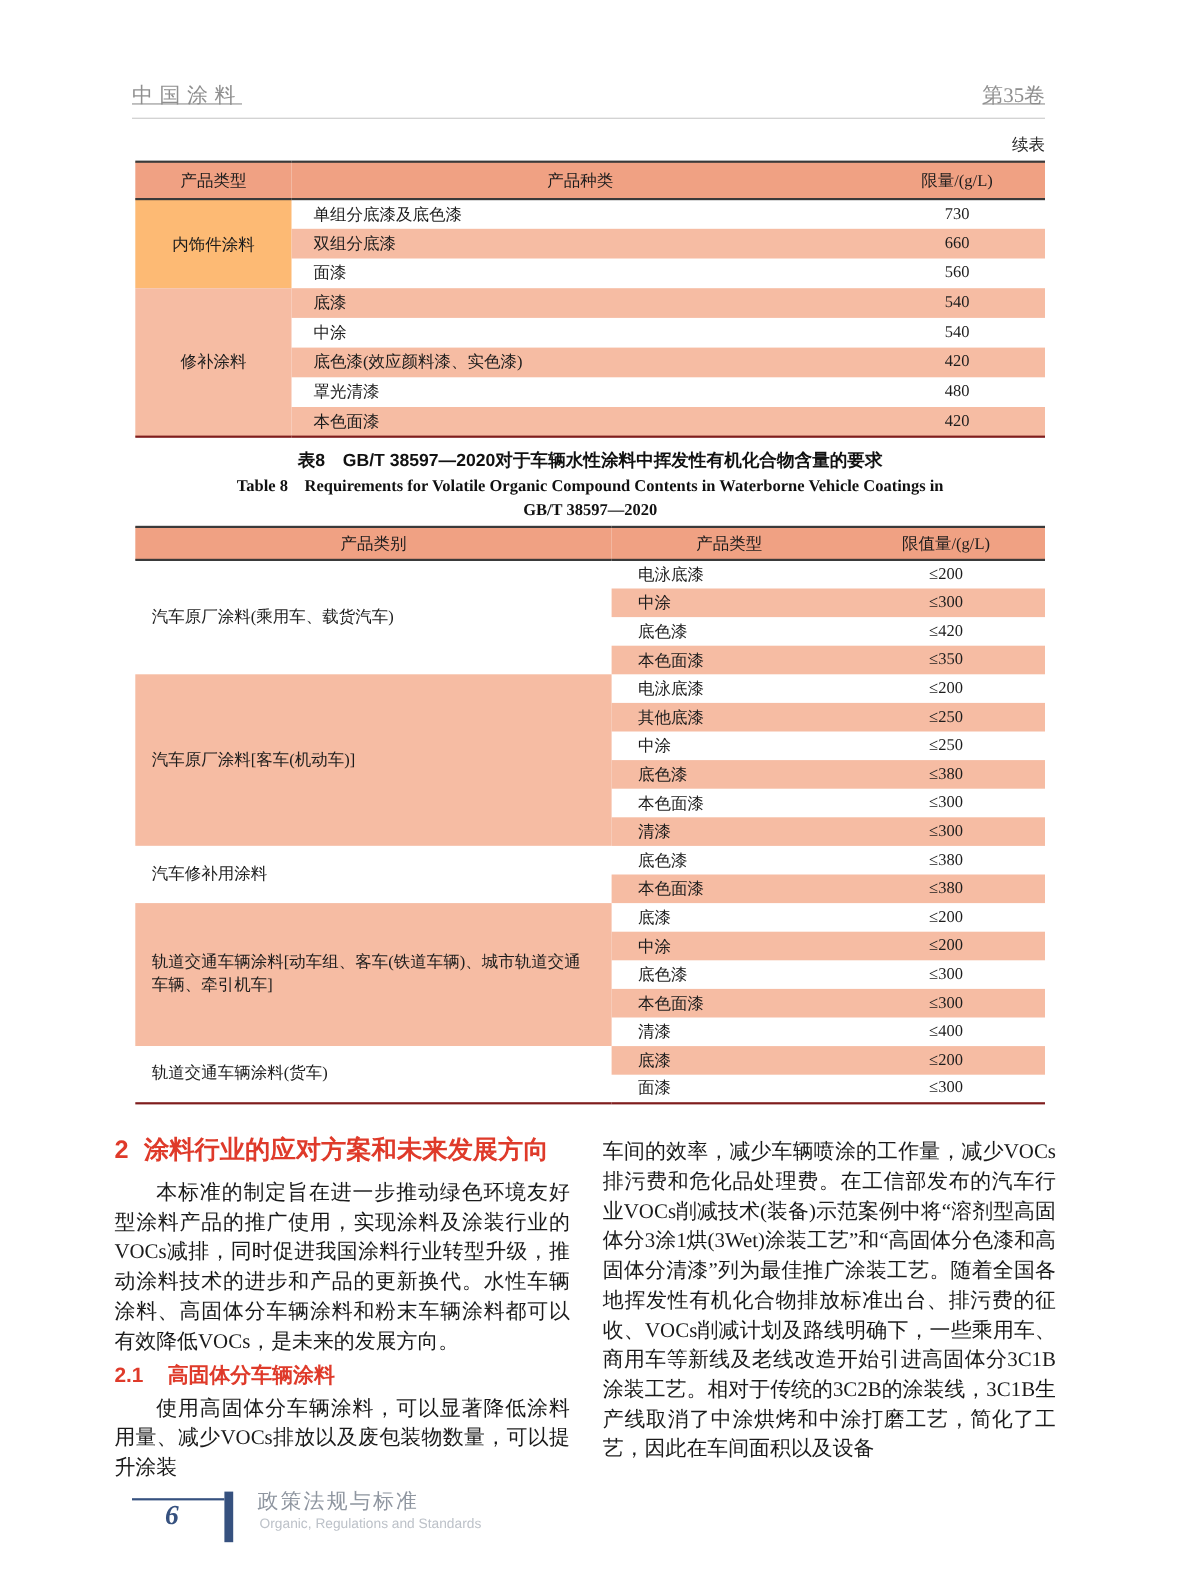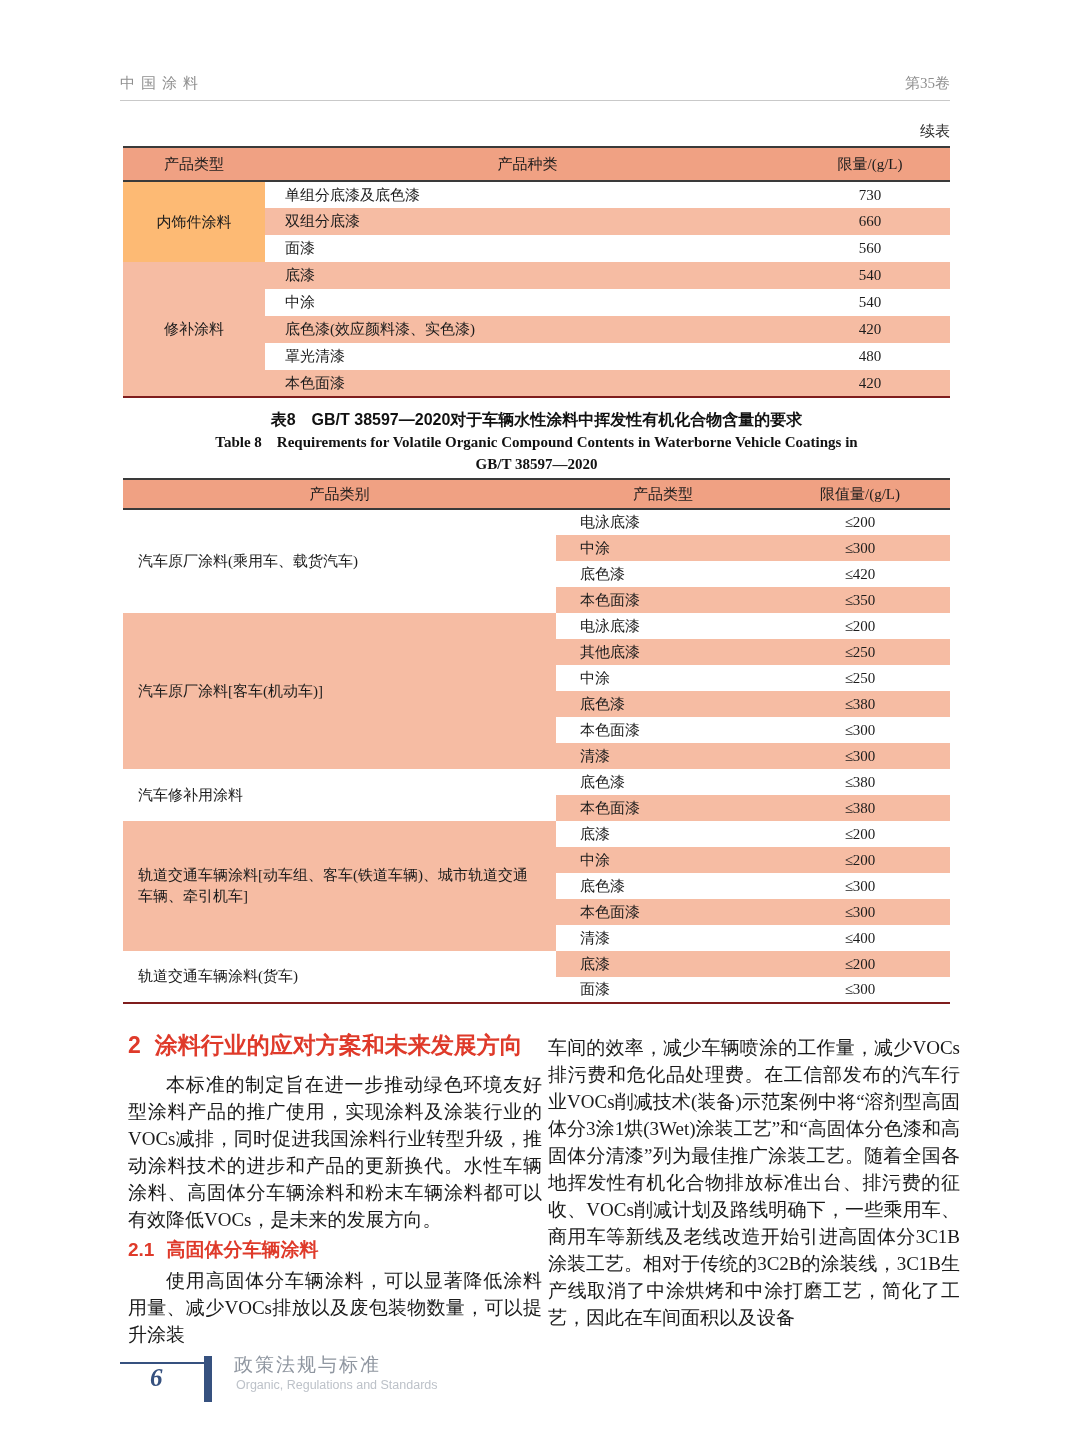--- a/index.html
+++ b/index.html
@@ -4,21 +4,21 @@
 <style>
   html,body{margin:0;padding:0;background:#ffffff;}
   .page{
     position:relative;width:1072px;height:1444px;background:#fff;overflow:hidden;
     font-family:"Liberation Serif","DejaVu Serif",serif;color:#1c1c1c;
   }
   
   .runhead{
     position:absolute;left:120px;top:74px;width:830px;
     display:flex;justify-content:space-between;align-items:flex-end;
-    color:#8f8f8f;font-size:15px;padding-bottom:7px;border-bottom:1px solid #c9c9c9;
+    color:#8f8f8f;font-size:19px;padding-bottom:7px;border-bottom:1px solid #c9c9c9;text-decoration:underline;
   }
   .runhead .jt{letter-spacing:6px;}
   .cont-label{position:absolute;right:122px;top:122px;font-size:15px;color:#2a2a2a;}
   
   table.t{position:absolute;left:123px;width:827px;border-collapse:collapse;table-layout:fixed;
           font-size:15px;color:#1c1c1c;border-bottom:2px solid #7f1d1d;}
   table.t th{background:#f0a183;font-weight:400;text-align:center;
              border-top:2px solid #3a3a3a;border-bottom:2px solid #3a3a3a;}
   table.t td{vertical-align:middle;}
   #t1{top:146px;} #t1 th{height:30px;} #t1 tbody tr{height:27px;}
@@ -28,28 +28,28 @@
   td.lim{text-align:center;}
   td.grp{text-align:center;background:#fdba74;}
   td.grpL{text-align:left;padding-left:15px;padding-right:14px;line-height:21px;background:#fff;}
   .sbg{background:#f6bca3 !important;}
   tr.s td.kind,tr.s td.lim{background:#f6bca3;}
   
   .caption{position:absolute;left:123px;top:408px;width:827px;text-align:center;font-weight:bold;}
   .caption .zh{font-size:16px;line-height:23px;font-family:"Liberation Sans",sans-serif;color:#111;}
   .caption .en{font-size:15px;line-height:22px;color:#111;}
   
-  .colL{position:absolute;left:128px;top:1030px;width:414px;}
+  .colL{position:absolute;left:104px;top:1030px;width:414px;}
   .colR{position:absolute;left:548px;top:1034px;width:412px;}
   h2.sec{margin:0 0 10px 0;font-family:"Liberation Sans",sans-serif;font-weight:bold;
          font-size:23px;color:#df3a2a;}
   h2.sec .num{margin-right:14px;}
   h3.sub{margin:4px 0 4px 0;font-family:"Liberation Sans",sans-serif;font-weight:bold;
          font-size:19px;color:#df3a2a;}
-  h3.sub .num{margin-right:12px;}
+  h3.sub .num{margin-right:22px;}
   p.body{margin:0;font-size:19px;line-height:27px;text-align:justify;color:#1a1a1a;}
   p.ind{text-indent:2em;}
   
   .foot{position:absolute;left:120px;top:1350px;width:420px;height:60px;}
   .foot .hline{position:absolute;left:0;top:12px;width:84px;height:2px;background:#36517f;}
   .foot .vbar{position:absolute;left:84px;top:6px;width:8px;height:46px;background:#36517f;}
   .foot .pnum{position:absolute;left:30px;top:14px;font-size:25px;font-style:italic;font-weight:bold;
               color:#36517f;font-family:"Liberation Serif",serif;}
   .foot .zh{position:absolute;left:114px;top:2px;font-size:19px;letter-spacing:2px;color:#8f96a0;
             font-family:Liberation Serif, serif;}

